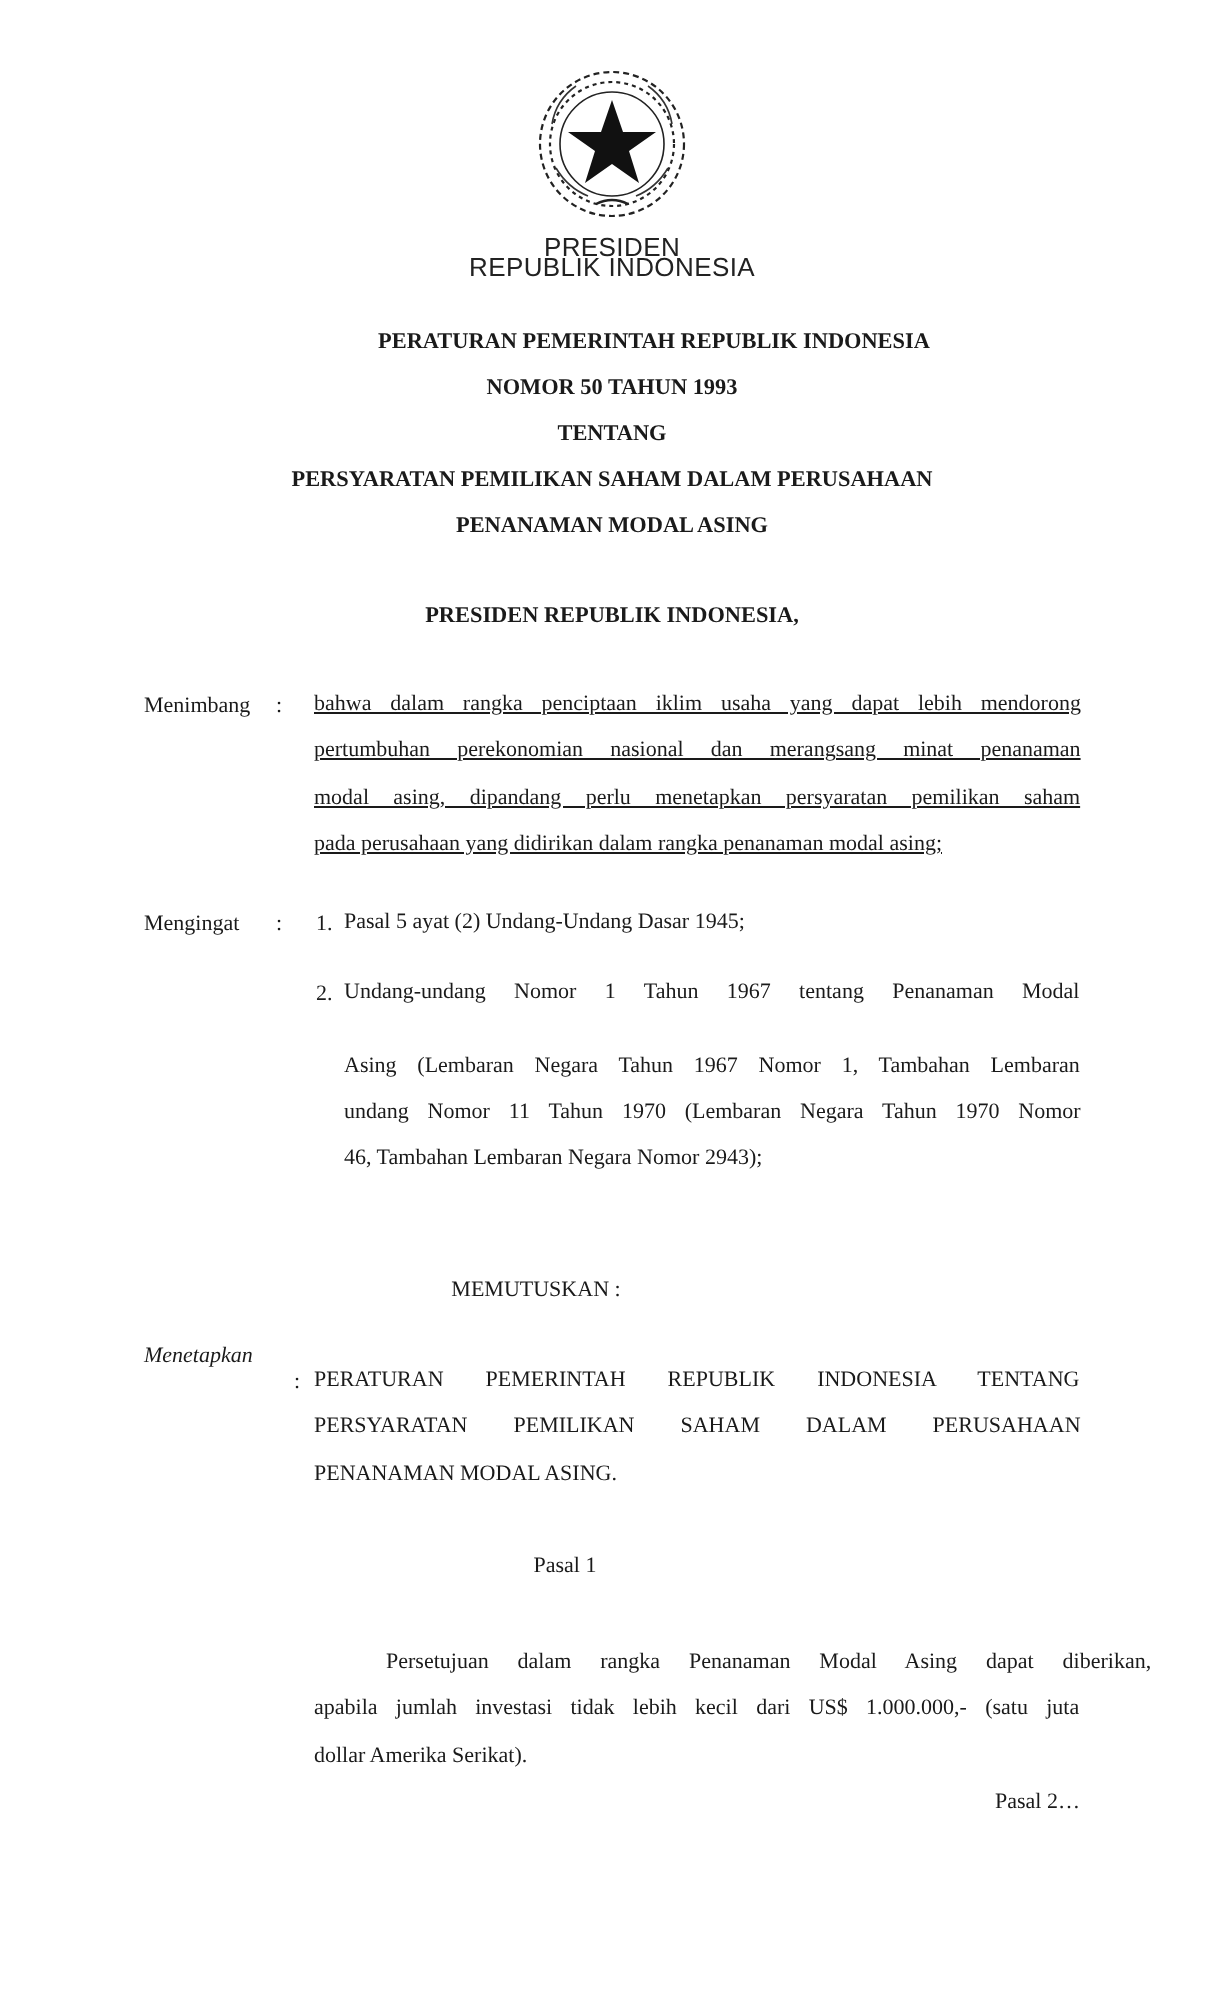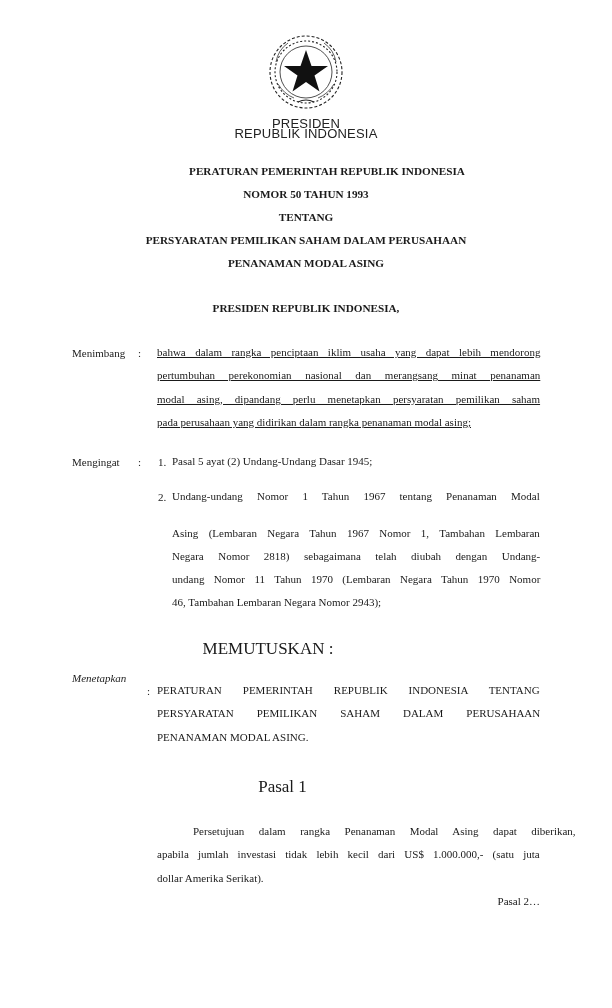--- a/index.html
+++ b/index.html
@@ -2,21 +2,21 @@
 <html><head>
   <meta charset="utf-8">
   <style>
     * { margin: 0; padding: 0; box-sizing: border-box; }
     html, body { width: 612px; height: 1008px; background: #ffffff; }
     body { position: relative; font-family: "Liberation Serif", serif; color: #1a1a1a; font-size: 11px; overflow: hidden; }
     .abs { position: absolute; }
     .emblem { left: 266px; top: 32px; width: 80px; height: 80px; }
     .emblem-cap { left: 0; width: 612px; text-align: center; font-family: "Liberation Sans", sans-serif; font-size: 13px; letter-spacing: 0.2px; color: #222; }
     .title { left: 0; width: 612px; text-align: center; font-weight: bold; font-size: 11.2px; }
-    .center { left: 0; width: 536px; text-align: center; font-size: 17px; }
+    .center { left: 0; width: 536px; text-align: center; font-size: 11px; }
     .label { left: 72px; font-size: 11px; }
     .colon { left: 138px; font-size: 11px; }
     .para { left: 157px; width: 383px; text-align: justify; text-align-last: left; font-size: 11px; line-height: 23.3px; }
     .num { left: 143px; font-size: 11px; }
     .item { left: 172px; width: 368px; text-align: justify; font-size: 11px; line-height: 23px; }
     .right { right: 72px; font-size: 11px; text-align: right; }
     .line { display: block; white-space: nowrap; }
   </style>
 </head>
 <body>
@@ -62,21 +62,20 @@
 <div class="abs colon" style="top:456px;">:</div>
 <div class="abs num" style="top:456px;left:158px;">1.</div>
 <div class="abs item" style="top:450px;">
   <span class="line">Pasal 5 ayat (2) Undang-Undang Dasar 1945;</span>
 </div>
 
 <div class="abs num" style="top:491px;left:158px;">2.</div>
 <div class="abs item" style="top:485px;">
   <span class="line" style="display: block; word-spacing: 11.4286px;">Undang-undang Nomor 1 Tahun 1967 tentang Penanaman Modal</span>
   <span class="line" style="display: block; word-spacing: 7.625px; margin-top: 14px;">Asing (Lembaran Negara Tahun 1967 Nomor 1, Tambahan Lembaran</span>
-  <span class="line" style="display: block; word-spacing: 11.7143px;">Negara Nomor 2818) sebagaimana telah diubah dengan Undang-</span>
   <span class="line" style="display: block; word-spacing: 6.66667px;">undang Nomor 11 Tahun 1970 (Lembaran Negara Tahun 1970 Nomor</span>
   <span class="line">46, Tambahan Lembaran Negara Nomor 2943);</span>
 </div>
 
 <div class="abs center" style="top:639px;">MEMUTUSKAN :</div>
 
 <div class="abs label" style="top:672px;font-style:italic;">Menetapkan</div>
 <div class="abs colon" style="top:685px;left:147px;">:</div>
 <div class="abs para" style="top:679px;">
   <span class="line" style="display: block; word-spacing: 18.25px;">PERATURAN PEMERINTAH REPUBLIK INDONESIA TENTANG</span>

